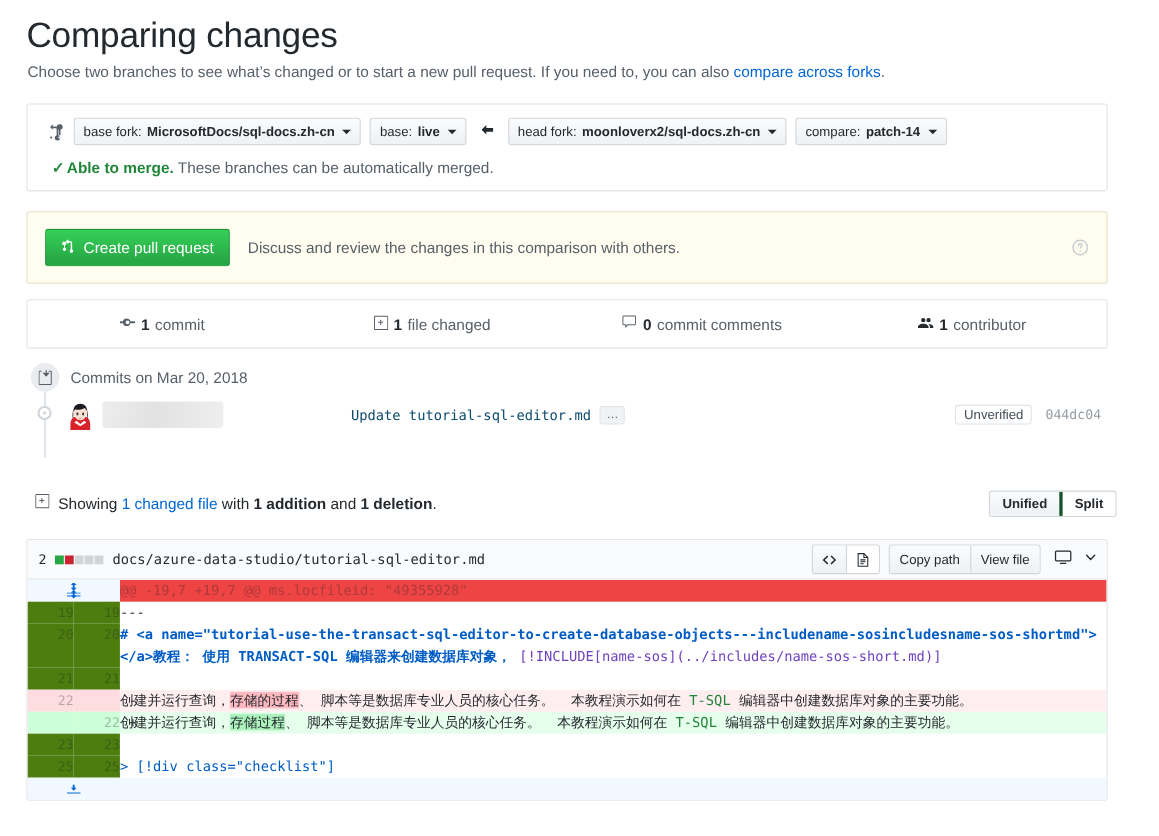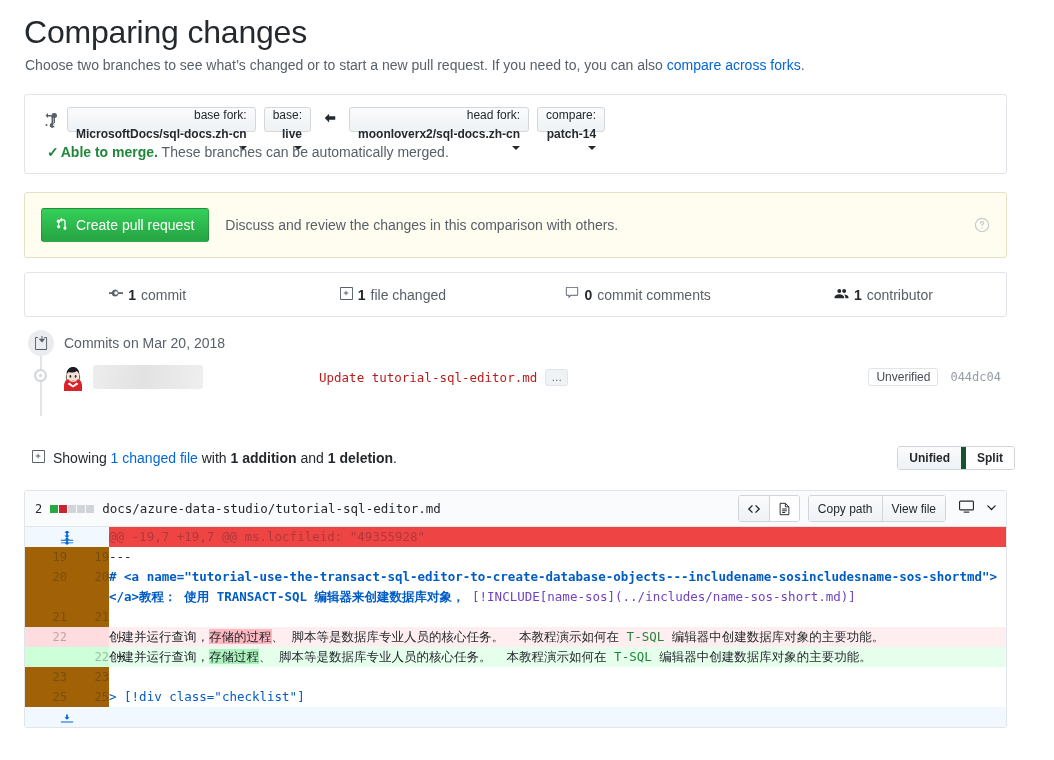--- a/index.html
+++ b/index.html
@@ -31,28 +31,27 @@
     width: 983px; height: 80px;
     border: 1px solid #e1e4e8; border-radius: 3px;
     background: #fff;
   }
   .compare-row {
     display: flex; align-items: center; gap: 8px;
     padding: 12px 0 0 18px;
   }
   .swap-icon { width: 16px; height: 17px; color: #586069; display:flex; align-items:center; }
   .branch-btn {
-    display: inline-flex; align-items: flex-end; gap: 5px;
+    display: inline-flex; align-items: center; gap: 5px;
     height: 25px; padding: 0 8px;
     border: 1px solid #d5d8db; border-radius: 3px;
     background: #eff3f6;
     background-image: linear-gradient(-180deg,#fafbfc,#eff3f6 90%);
     font-size: 12px; color: #24292e; white-space: nowrap;
     cursor: pointer;
-    flex-direction: column;
   }
   .branch-btn .bv { font-weight: 600; }
   .caret {
     display:inline-block; width:0; height:0;
     border-left:4px solid transparent; border-right:4px solid transparent;
     border-top:4px solid #24292e; margin-left:2px;
   }
   .arrow-left { color:#24292e; font-size:15px; padding:0 4px; }
   .merge-status {
     padding: 12px 0 0 22px; font-size: 14px; color: #586069;
@@ -127,21 +126,21 @@
     width:27px; height:27px; border-radius:3px; overflow:hidden;
     background:#fff; flex:none;
   }
   .redact {
     width:110px; height:24px; margin-left:6px;
     background:#e6e6e6; border-radius:3px;
     background-image: linear-gradient(100deg,#ededed 0%, #e2e2e2 45%, #efefef 100%);
   }
   .commit-msg {
     margin-left:116px; font-family:"DejaVu Sans Mono", monospace;
-    font-size:12.5px; color:#b91c1c; cursor:pointer; white-space:nowrap;
+    font-size:12.5px; color:#0c4a6e; cursor:pointer; white-space:nowrap;
   }
   .ellipsis-btn {
     margin-left:8px; display:inline-flex; align-items:center; justify-content:center;
     height:17px; padding:0 5px;
     border:1px solid #e1e4e8; border-radius:3px; background:#eff3f6;
     color:#586069; font-size:11px; line-height:1; cursor:pointer;
   }
   .commit-right {
     position:absolute; right:6px; display:flex; align-items:center; gap:12px;
   }
@@ -167,21 +166,21 @@
     border:1px solid #d1d5da; border-radius:3px; overflow:hidden;
   }
   .seg div {
     padding:4px 11px; font-size:12px; font-weight:600; color:#24292e;
     background:#fff; cursor:pointer;
   }
   .seg div.active {
     background:#eff3f6;
     background-image: linear-gradient(-180deg,#fafbfc,#eff3f6 90%);
   }
-  .seg div + div { border-left:5px solid #14532d; }
+  .seg div + div { border-left:3px solid #14532d; }
 
   
   .diff-file {
     position:absolute; left:24px; top:490px; width:983px;
     border:1px solid #e1e4e8; border-radius:3px; overflow:hidden;
     background:#fff;
   }
   .file-header {
     height:36px; display:flex; align-items:center;
     background:#fafbfc; border-bottom:1px solid #e1e4e8;
@@ -215,21 +214,21 @@
   }
   .btn-group > div + div { border-left:1px solid #d1d5da; }
   .fh-plain { display:flex; align-items:center; gap:10px; padding-left:4px; color:#24292e; cursor:pointer; }
 
   
   table.diff { border-collapse:collapse; width:100%; table-layout:fixed; }
   table.diff td { padding:0; vertical-align:top; }
   .ln {
     width:42px; text-align:right; padding:1px 10px 1px 5px;
     font-family:"DejaVu Sans Mono", monospace; font-size:12px;
-    color:rgba(27,31,35,0.3); background:#a16207;
+    color:rgba(27,31,35,0.3); background:#4d7c0f;
     user-select:none; line-height:20px;
   }
   .code {
     font-family:"DejaVu Sans Mono", monospace; font-size:12.5px;
     line-height:20px; padding:1px 10px 1px 22px;
     color:#24292e; white-space:pre; overflow:hidden;
     position:relative;
   }
   .marker { position:absolute; left:8px; }
   tr.hunk .code { background:#ef4444; color:rgba(27,31,35,0.3); }

